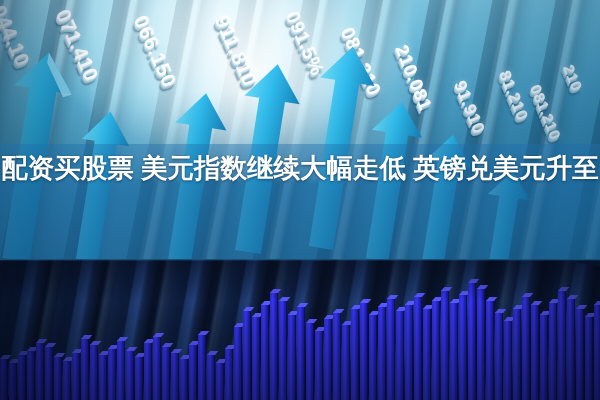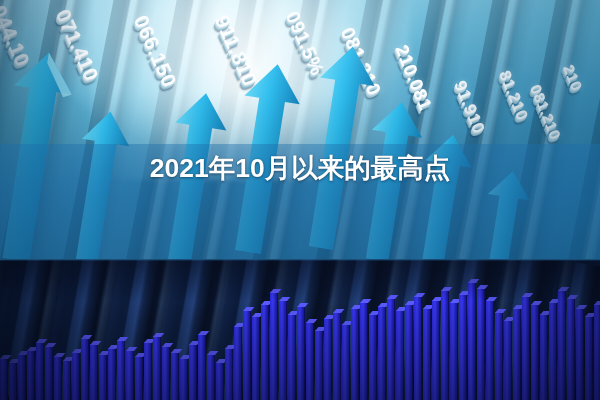--- a/index.html
+++ b/index.html
@@ -351,16 +351,16 @@
     </div>
 
     <div class="barshade"></div>
     <div class="bottomvignette"></div>
   </div>
 
   <div class="seam"></div>
 
   <div class="headline-band"></div>
   <div class="headline">
-    <span class="l2">2021年10月以来的最高点</span>
+    <span class="l1">配资买股票 美元指数继续大幅走低 英镑兑美元升至</span>
   </div>
 
 </div>
 
 </body></html>

